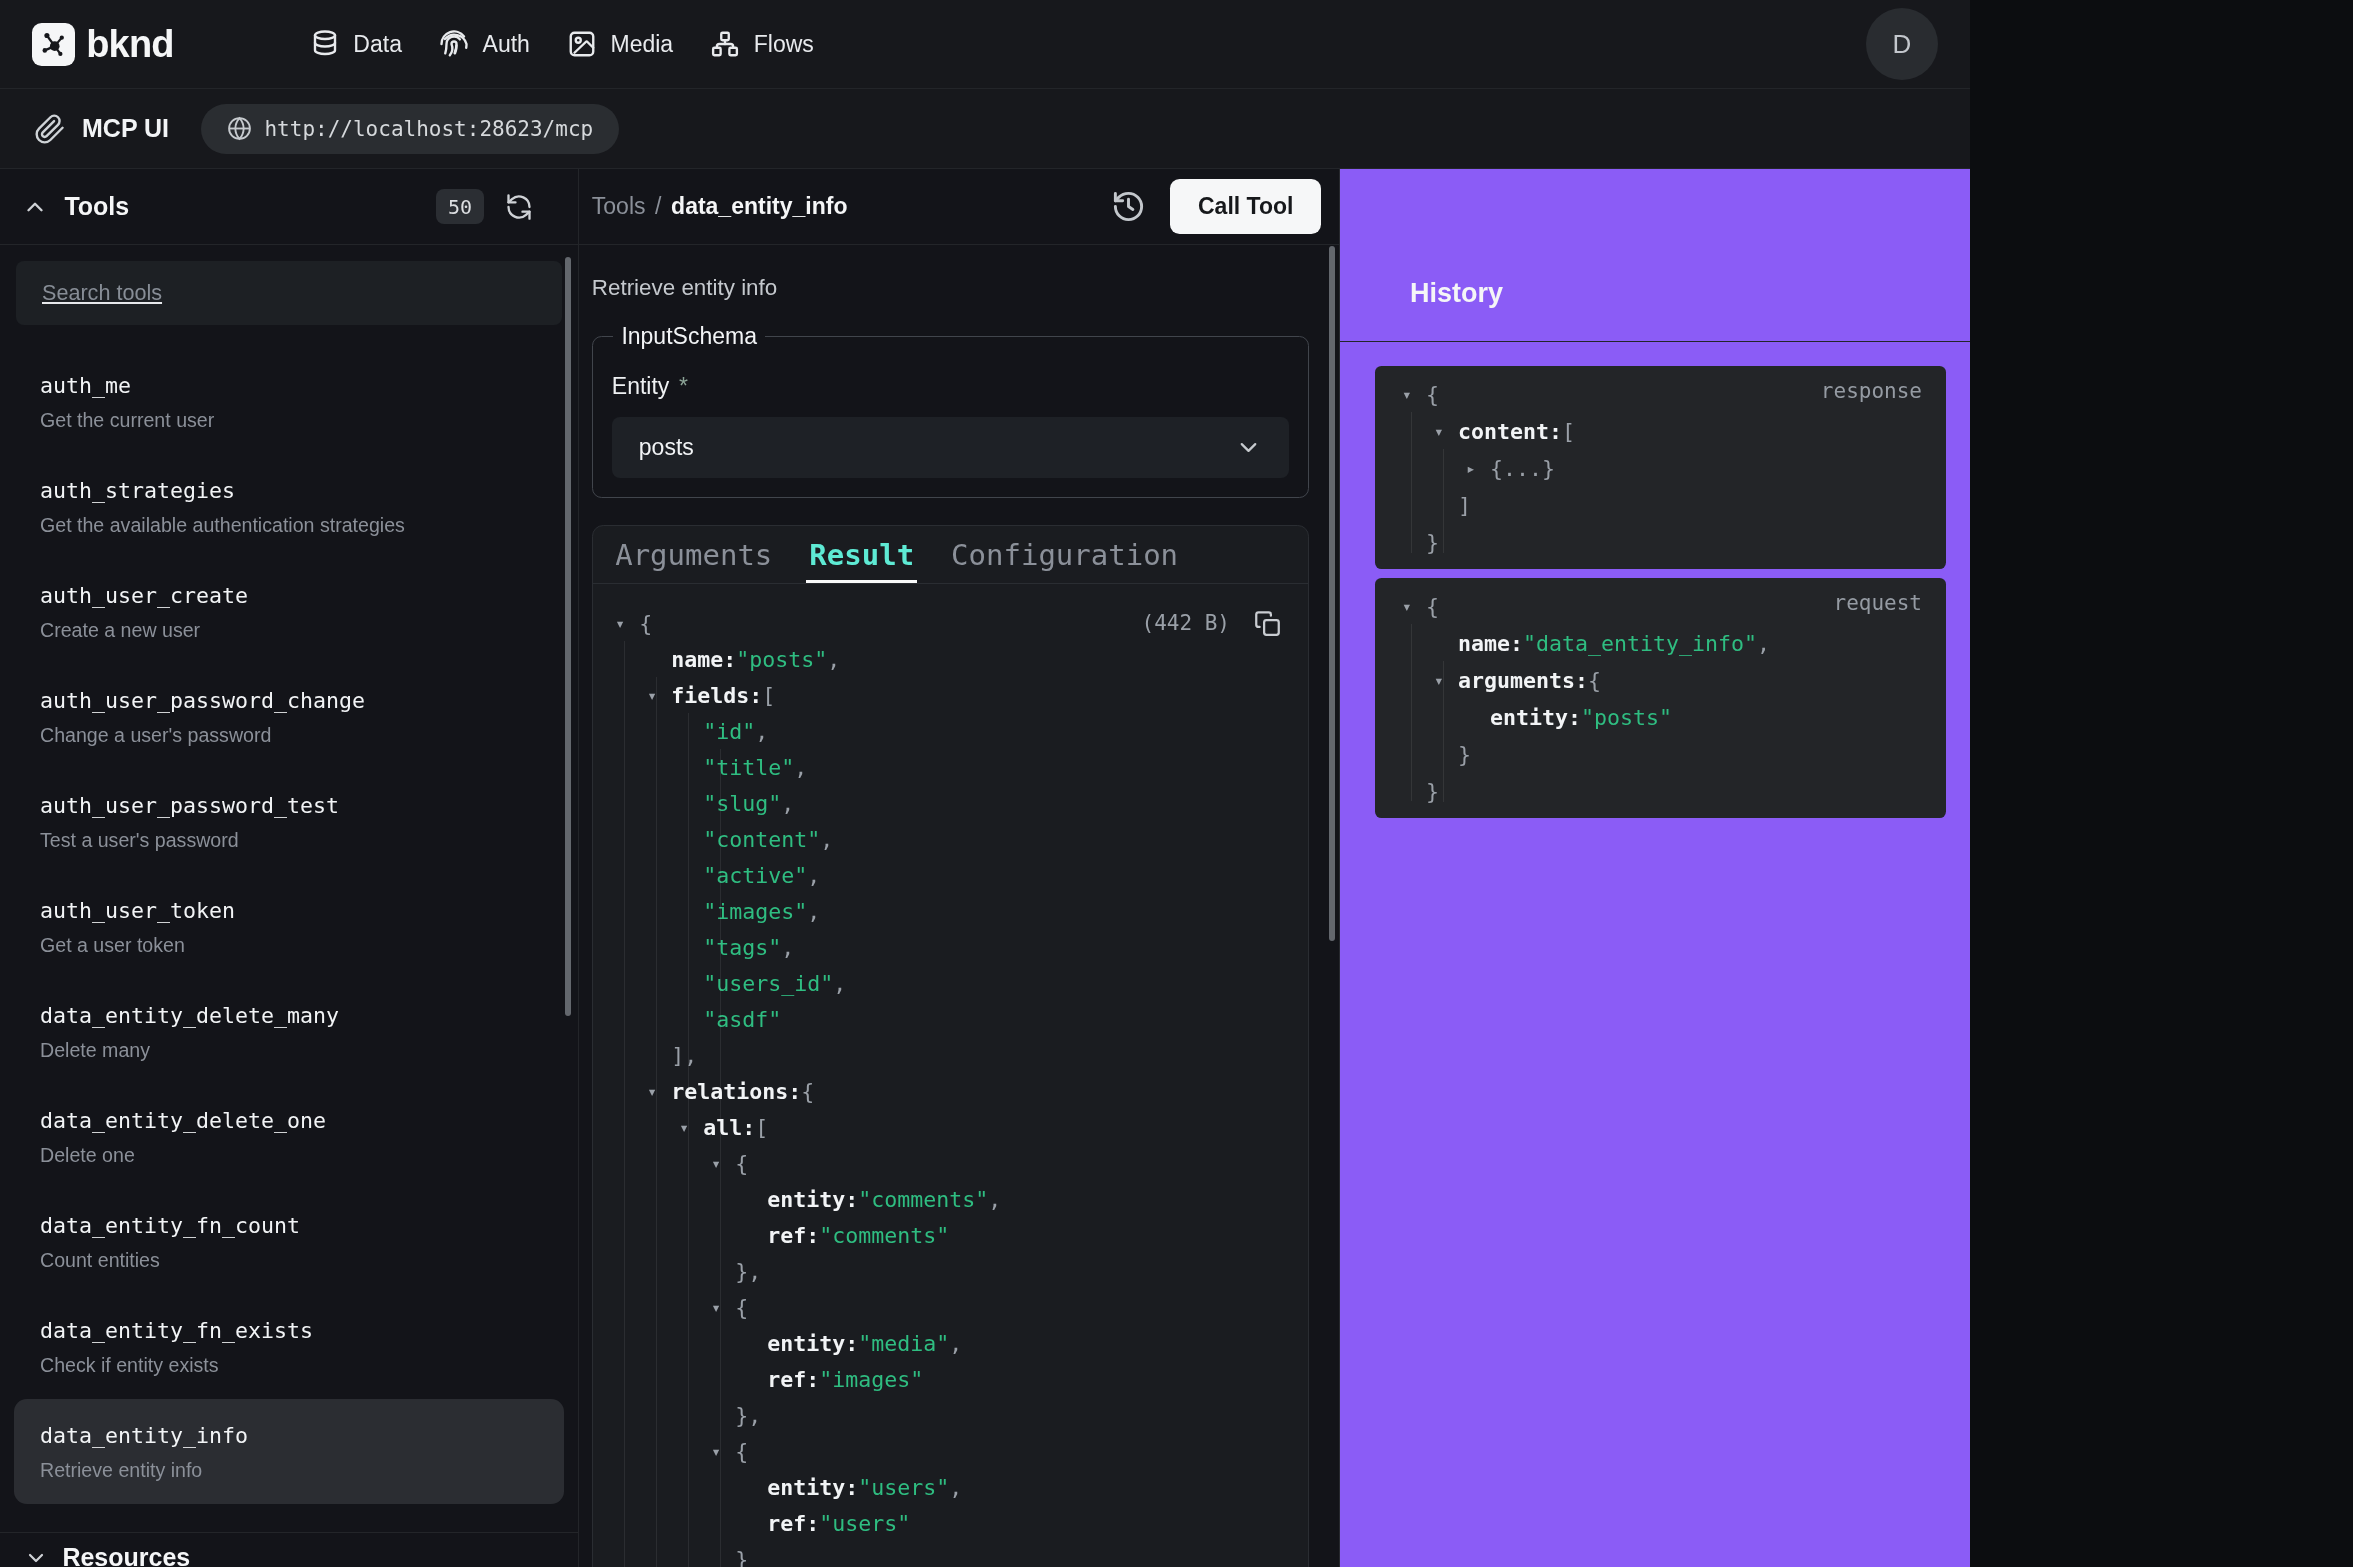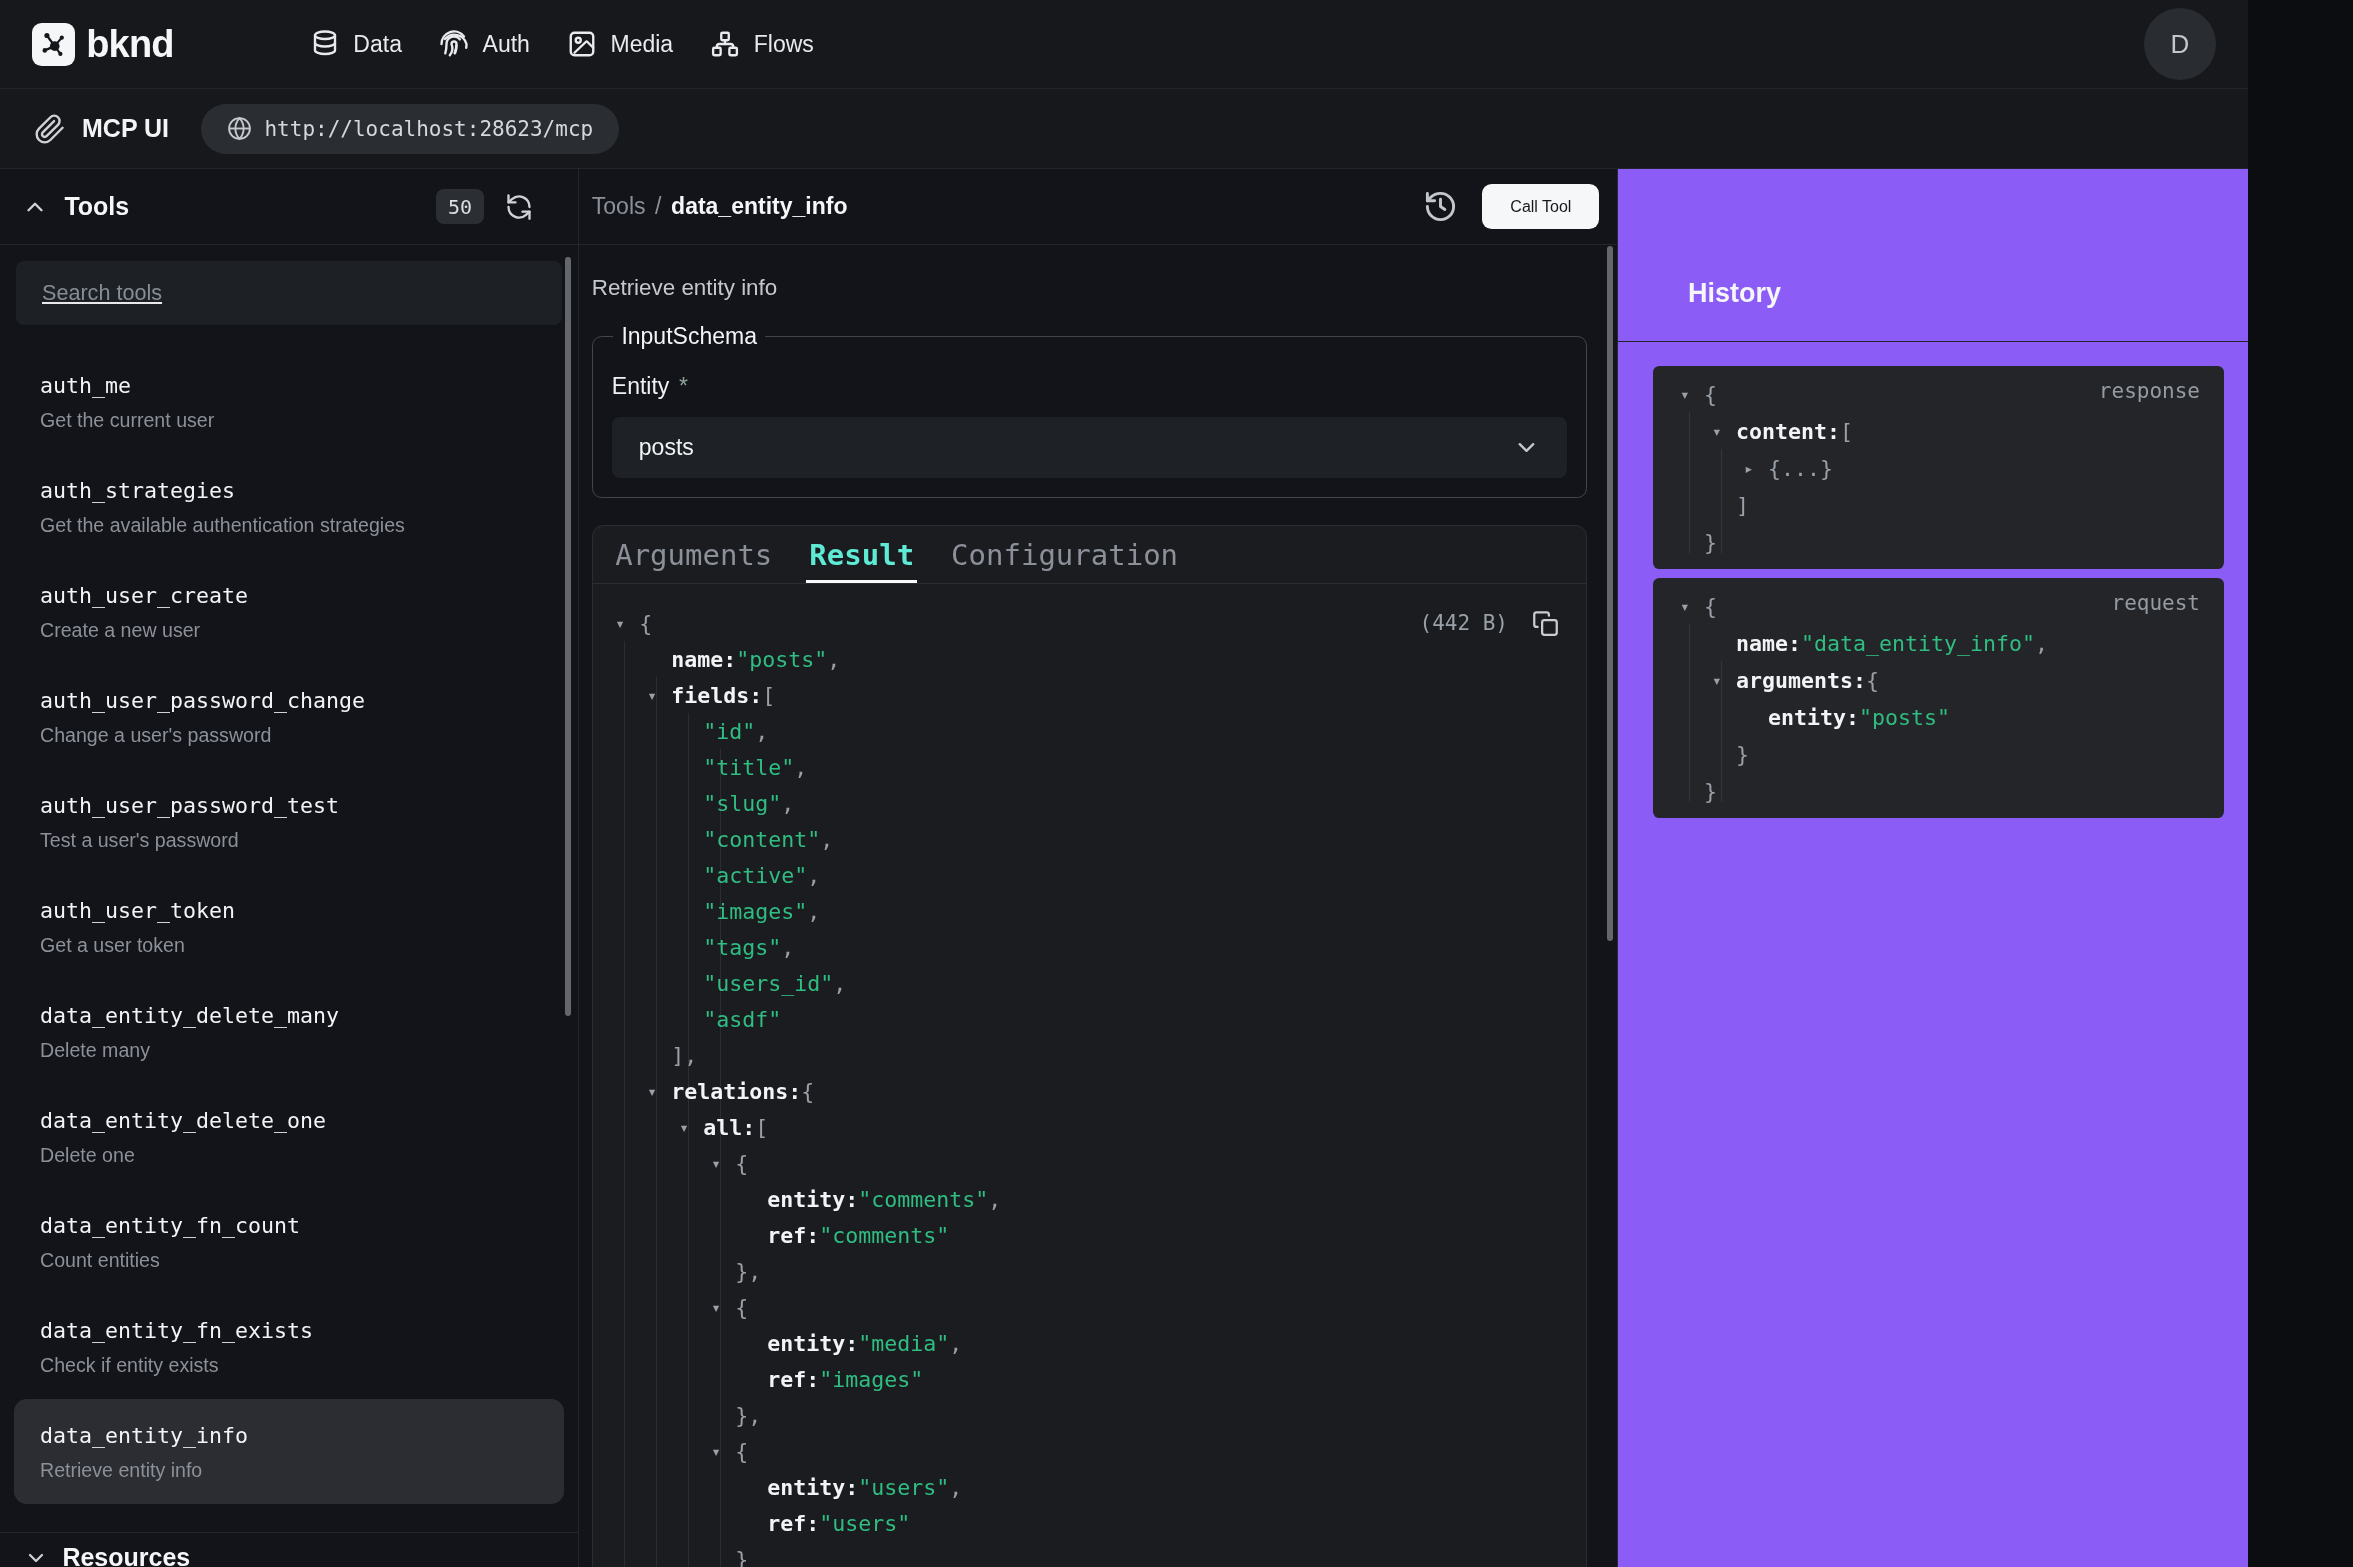--- a/index.html
+++ b/index.html
@@ -1,17 +1,17 @@
 <!DOCTYPE html>
 <html style="font-size:12.8px"><head>
 <meta charset="utf-8">
 <style>
   html,body{margin:0;padding:0;background:#0c0d10;}
   *{box-sizing:border-box;}
-  .app{position:relative;width:2248px;height:1568px;background:#131419;color:#e7e9ec;
+  .app{position:relative;width:1970px;height:1568px;background:#131419;color:#e7e9ec;
        font-family:"Liberation Sans",sans-serif;overflow:hidden;}
   .mono{font-family:"DejaVu Sans Mono",monospace;}
 
   
   .topnav{height:89px;display:flex;align-items:center;padding:0 32px;background:#17181c;border-bottom:0.8px solid #232529;}
   .brand{display:flex;align-items:center;}
   .logo-box{width:43px;height:43px;background:#f5f6f7;border-radius:9.6px;display:flex;align-items:center;justify-content:center;}
   .logo-box svg{width:34px;height:34px;}
   .logo-text{font-size:38px;font-weight:800;letter-spacing:-0.8px;color:#f5f6f7;margin-left:11.2px;}
   .menu{display:flex;gap:37px;margin-left:136px;}
@@ -58,21 +58,21 @@
 
   
   .main{flex:1;display:flex;flex-direction:column;position:relative;min-width:0;}
   .main-header{height:76px;border-bottom:0.8px solid #232529;display:flex;align-items:center;padding:0 17.6px 0 12.8px;flex:none;}
   .breadcrumb{font-size:23px;display:flex;align-items:center;}
   .bc-root,.bc-sep{color:#8b9099;}
   .bc-sep{margin:0 9.6px;}
   .bc-current{color:#f5f6f7;font-weight:700;}
   .header-actions{margin-left:auto;display:flex;align-items:center;gap:24px;}
   .history-btn{width:35px;height:35px;color:#c3c7cc;cursor:pointer;}
-  .call-tool{background:#f6f7f8;color:#16181b;font-size:16px;font-weight:400;padding:13.6px 28px;border-radius:9.6px;border:none;cursor:pointer;font-family:"Liberation Sans",sans-serif;}
+  .call-tool{background:#f6f7f8;color:#16181b;font-size:23px;font-weight:700;padding:13.6px 28px;border-radius:9.6px;border:none;cursor:pointer;font-family:"Liberation Sans",sans-serif;}
 
   .main-body{flex:1;padding:29px 30px 0 12.8px;overflow:hidden;}
   .desc{font-size:22.4px;color:#c4c8cd;line-height:27px;margin-bottom:22.4px;}
   fieldset.schema{border:1.2px solid #41454c;border-radius:9.6px;margin:0;padding:11.2px 19px 19px 19px;}
   fieldset.schema legend{font-size:23px;color:#f2f4f6;padding:0 8px;margin-left:1.6px;}
   .field-label{font-size:23px;color:#eef0f2;margin-top:11.2px;}
   .field-label .req{color:#8ba396;margin-left:9.6px;}
   .select{margin-top:17.6px;height:61px;background:#1e2126;border-radius:8px;display:flex;align-items:center;padding:0 27px;cursor:pointer;}
   .select .sel-value{font-size:23px;color:#f2f4f6;}
   .select svg{width:27px;height:27px;color:#c6cace;margin-left:auto;}

